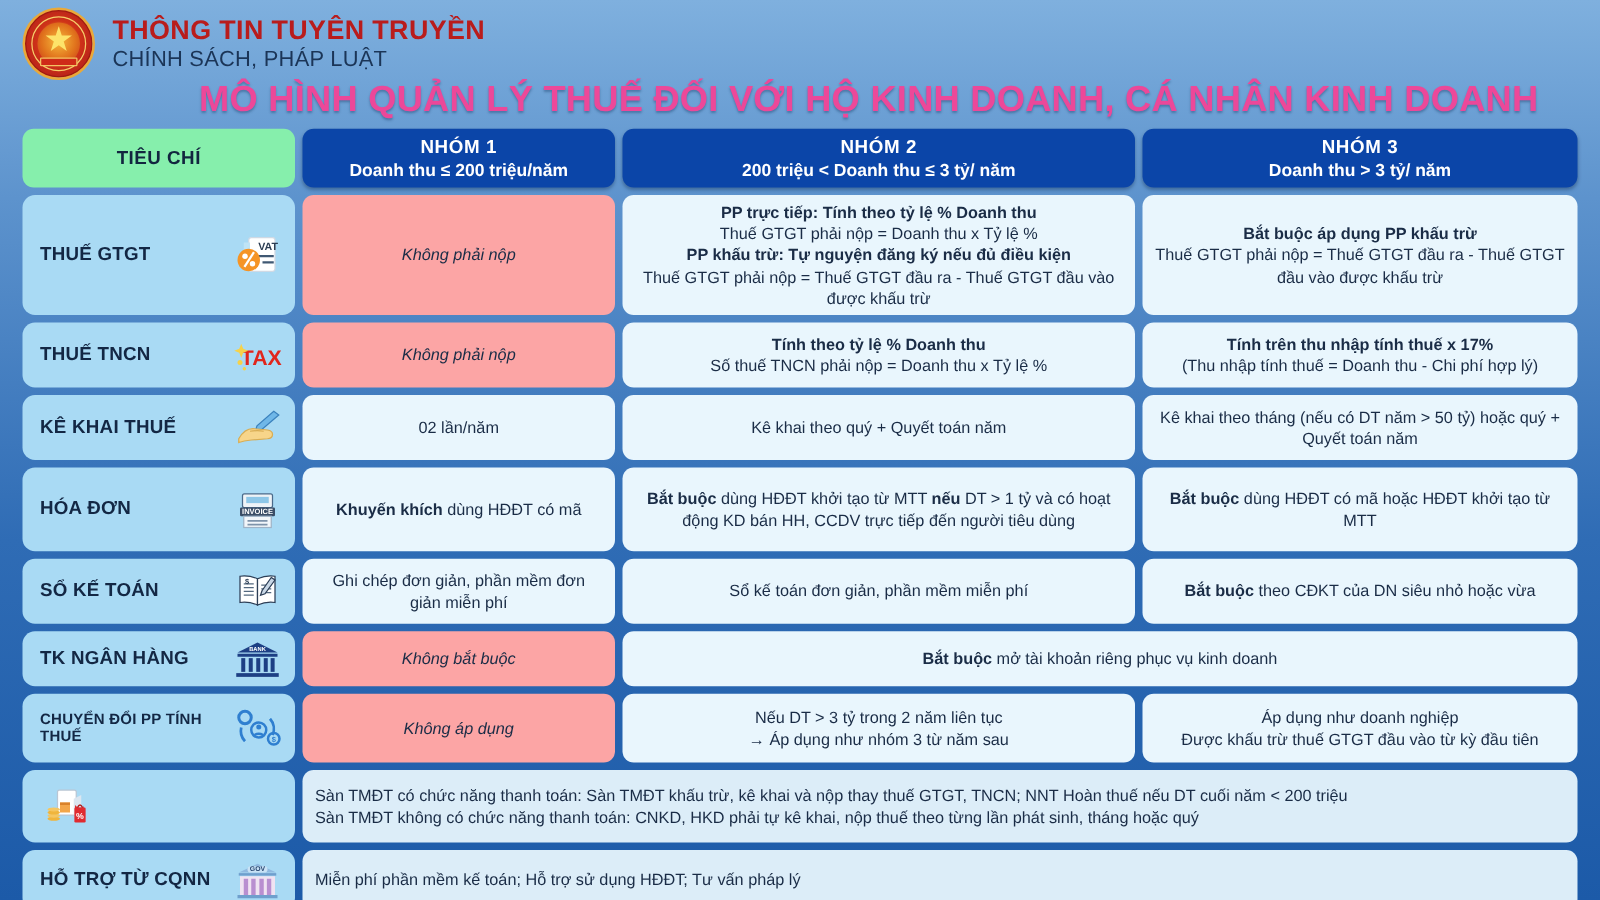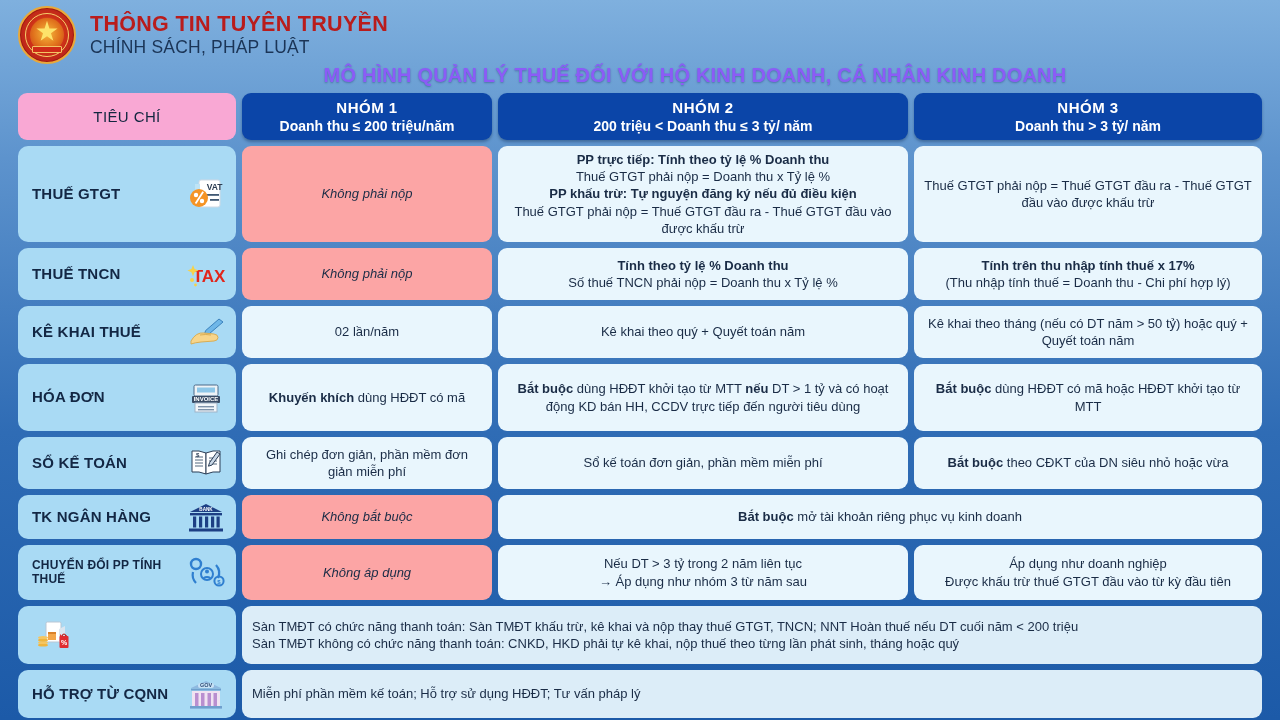--- a/index.html
+++ b/index.html
@@ -59,22 +59,22 @@
   .brand-main {
     font-size: 21.5px; font-weight: bold; color: #b91c1c;
     letter-spacing: 0.3px; line-height: 1.12;
   }
   .brand-sub {
     font-size: 17.5px; color: #1b3557; letter-spacing: 0.2px;
     line-height: 1.2; margin-top: 1px;
   }
   .main-title {
     text-align: center;
-    color: #8b5cf6;
-    font-size: 20px;
+    color: #ec4899;
+    font-size: 29px;
     font-weight: bold;
     letter-spacing: 0.2px;
     padding: 2px 0 6px 110px;
     text-shadow: 0 1px 2px rgba(10,40,80,0.35);
     white-space: nowrap;
   }
 
   
   .grid {
     padding: 0 18px;
@@ -117,24 +117,24 @@
   .label-cell .txt {
     font-size: 15px; font-weight: bold;
     color: #132744; letter-spacing: 0.2px;
     text-align: left; line-height: 1.12;
   }
   .label-cell.small .txt { font-size: 12px; }
   .label-cell .ico { flex: 0 0 auto; width: 44px; height: 36px; display:flex; align-items:center; justify-content:center; }
 
   
   .hdr-criteria {
-    background: #f9a8d4;
+    background: #86efac;
     border-radius: 9px;
     display: flex; align-items: center; justify-content: center;
-    font-size: 15px; font-weight: normal; color: #12263f; letter-spacing: 0.4px;
+    font-size: 15px; font-weight: bold; color: #12263f; letter-spacing: 0.4px;
   }
   .hdr-group {
     background: #0b45a8;
     border-radius: 9px;
     color: #fff;
     display: flex; flex-direction: column;
     align-items: center; justify-content: flex-end;
     padding: 6px 8px;
     box-shadow: 0 2px 3px rgba(6,30,66,0.35);
   }
@@ -211,20 +211,21 @@
         <div class="c2 cell fill-light">
           <div>
             <div><b>PP trực tiếp: Tính theo tỷ lệ % Doanh thu</b></div>
             <div>Thuế GTGT phải nộp = Doanh thu x Tỷ lệ %</div>
             <div><b>PP khấu trừ: Tự nguyện đăng ký nếu đủ điều kiện</b></div>
             <div>Thuế GTGT phải nộp = Thuế GTGT đầu ra - Thuế GTGT đầu vào được khấu trừ</div>
           </div>
         </div>
         <div class="c3 cell fill-light">
           <div>
+            <div><b>Bắt buộc áp dụng PP khấu trừ</b></div>
             <div>Thuế GTGT phải nộp = Thuế GTGT đầu ra - Thuế GTGT đầu vào được khấu trừ</div>
           </div>
         </div>
       </div>
       <div class="row" style="min-height: 52px; margin-bottom: 6px;">
         <div class="c-label label-cell">
           <span class="txt">THUẾ TNCN</span>
           <span class="ico">
             <svg width="40" height="34" viewBox="0 0 40 34" xmlns="http://www.w3.org/2000/svg">
               <text x="23" y="25" font-size="17" font-weight="bold" fill="#e1261c" text-anchor="middle" font-family="Liberation Sans">TAX</text>

